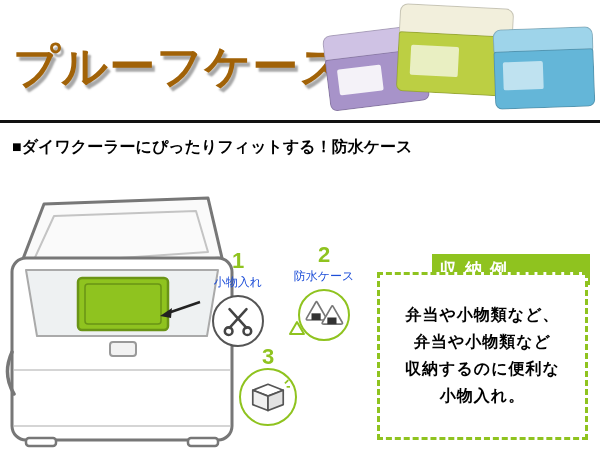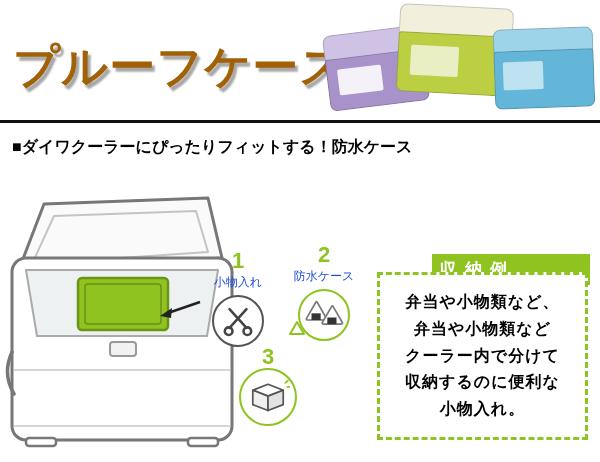--- a/index.html
+++ b/index.html
@@ -162,18 +162,17 @@
         <line x1="46" y1="6" x2="50" y2="2" stroke="#8fc31f" stroke-width="2"></line>
         <line x1="48" y1="10" x2="52" y2="10" stroke="#8fc31f" stroke-width="2"></line>
       </svg>
     </div>
   </div>
 
   <div class="storage-label">収納例</div>
   <div class="storage-box">
     <div class="line">弁当や小物類など、</div>
     <div class="line">弁当や小物類など</div>
-    <div class="line">クーラー内で分けて</div>
     <div class="line">収納するのに便利な</div>
     <div class="line">小物入れ。</div>
   </div>
 
 </div>
 
 </body></html>

